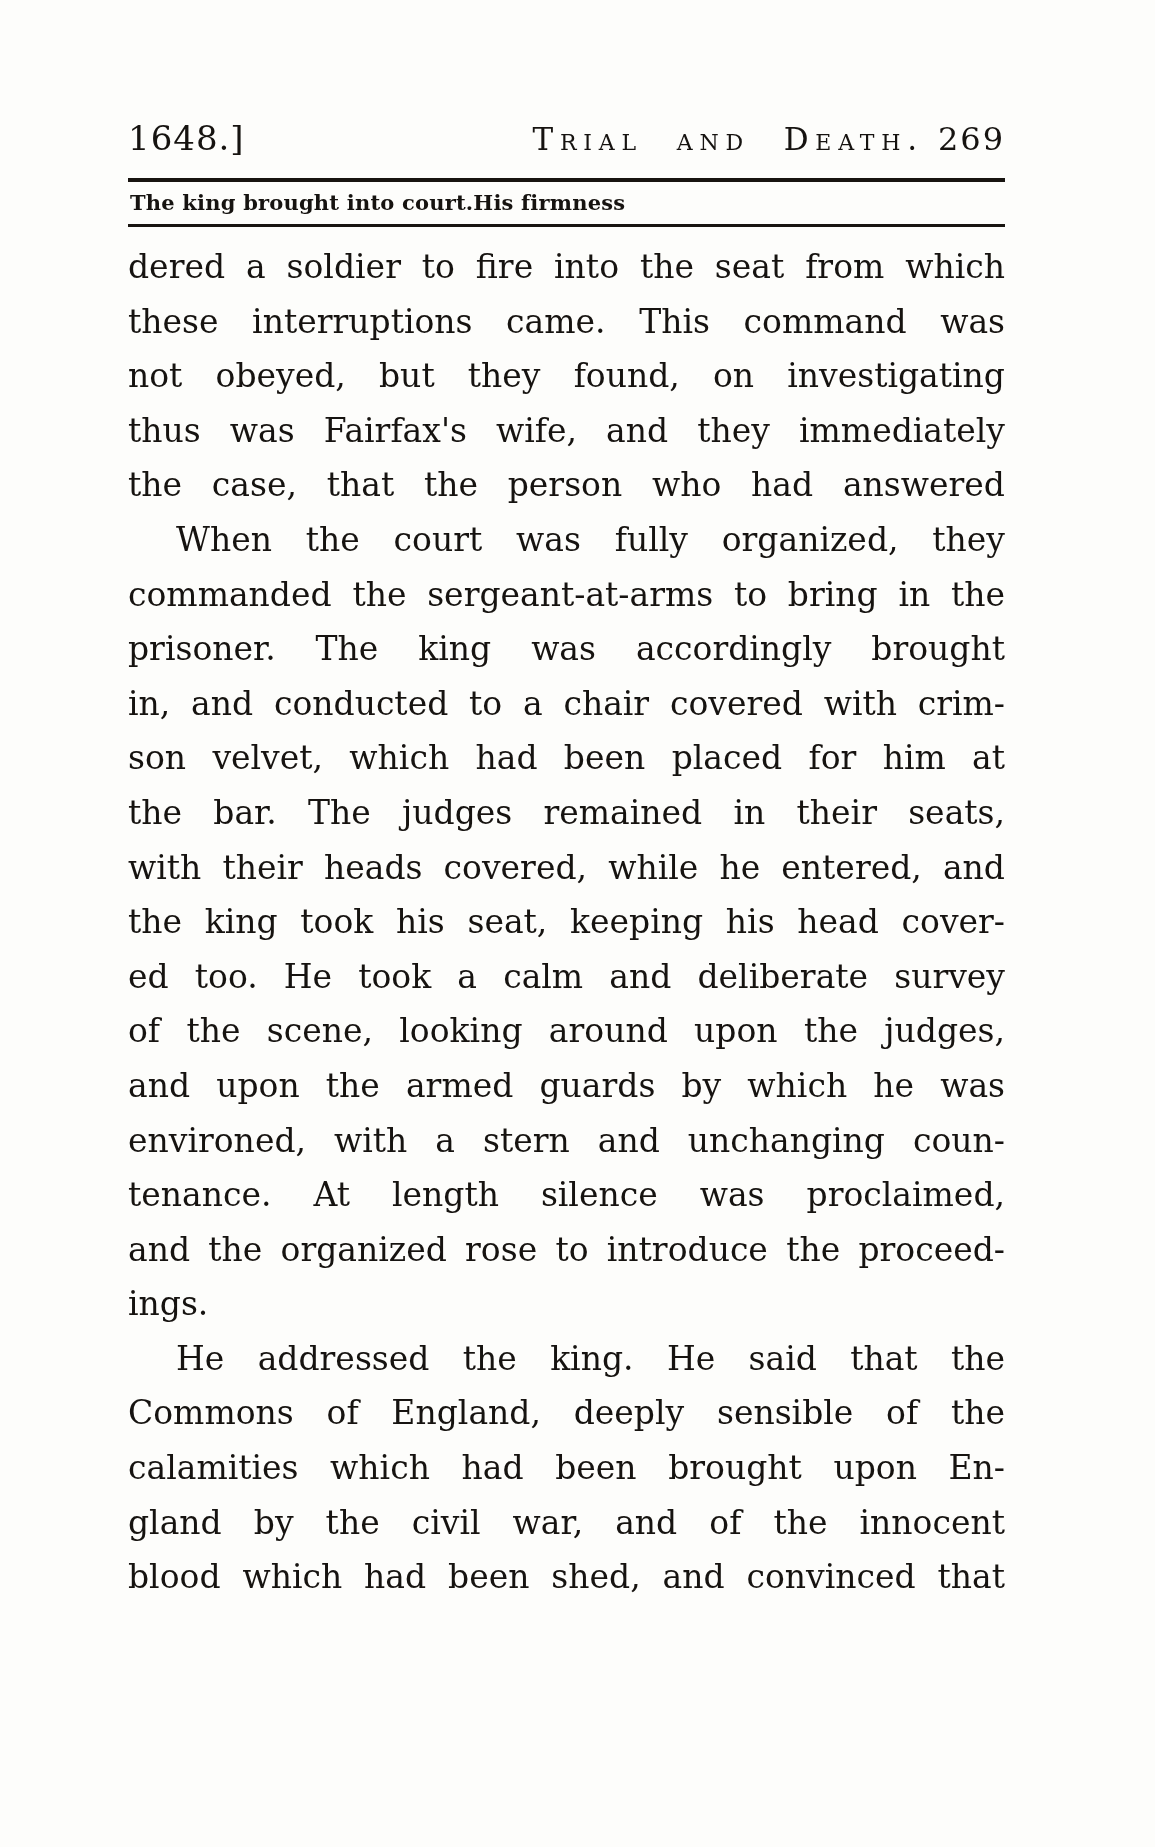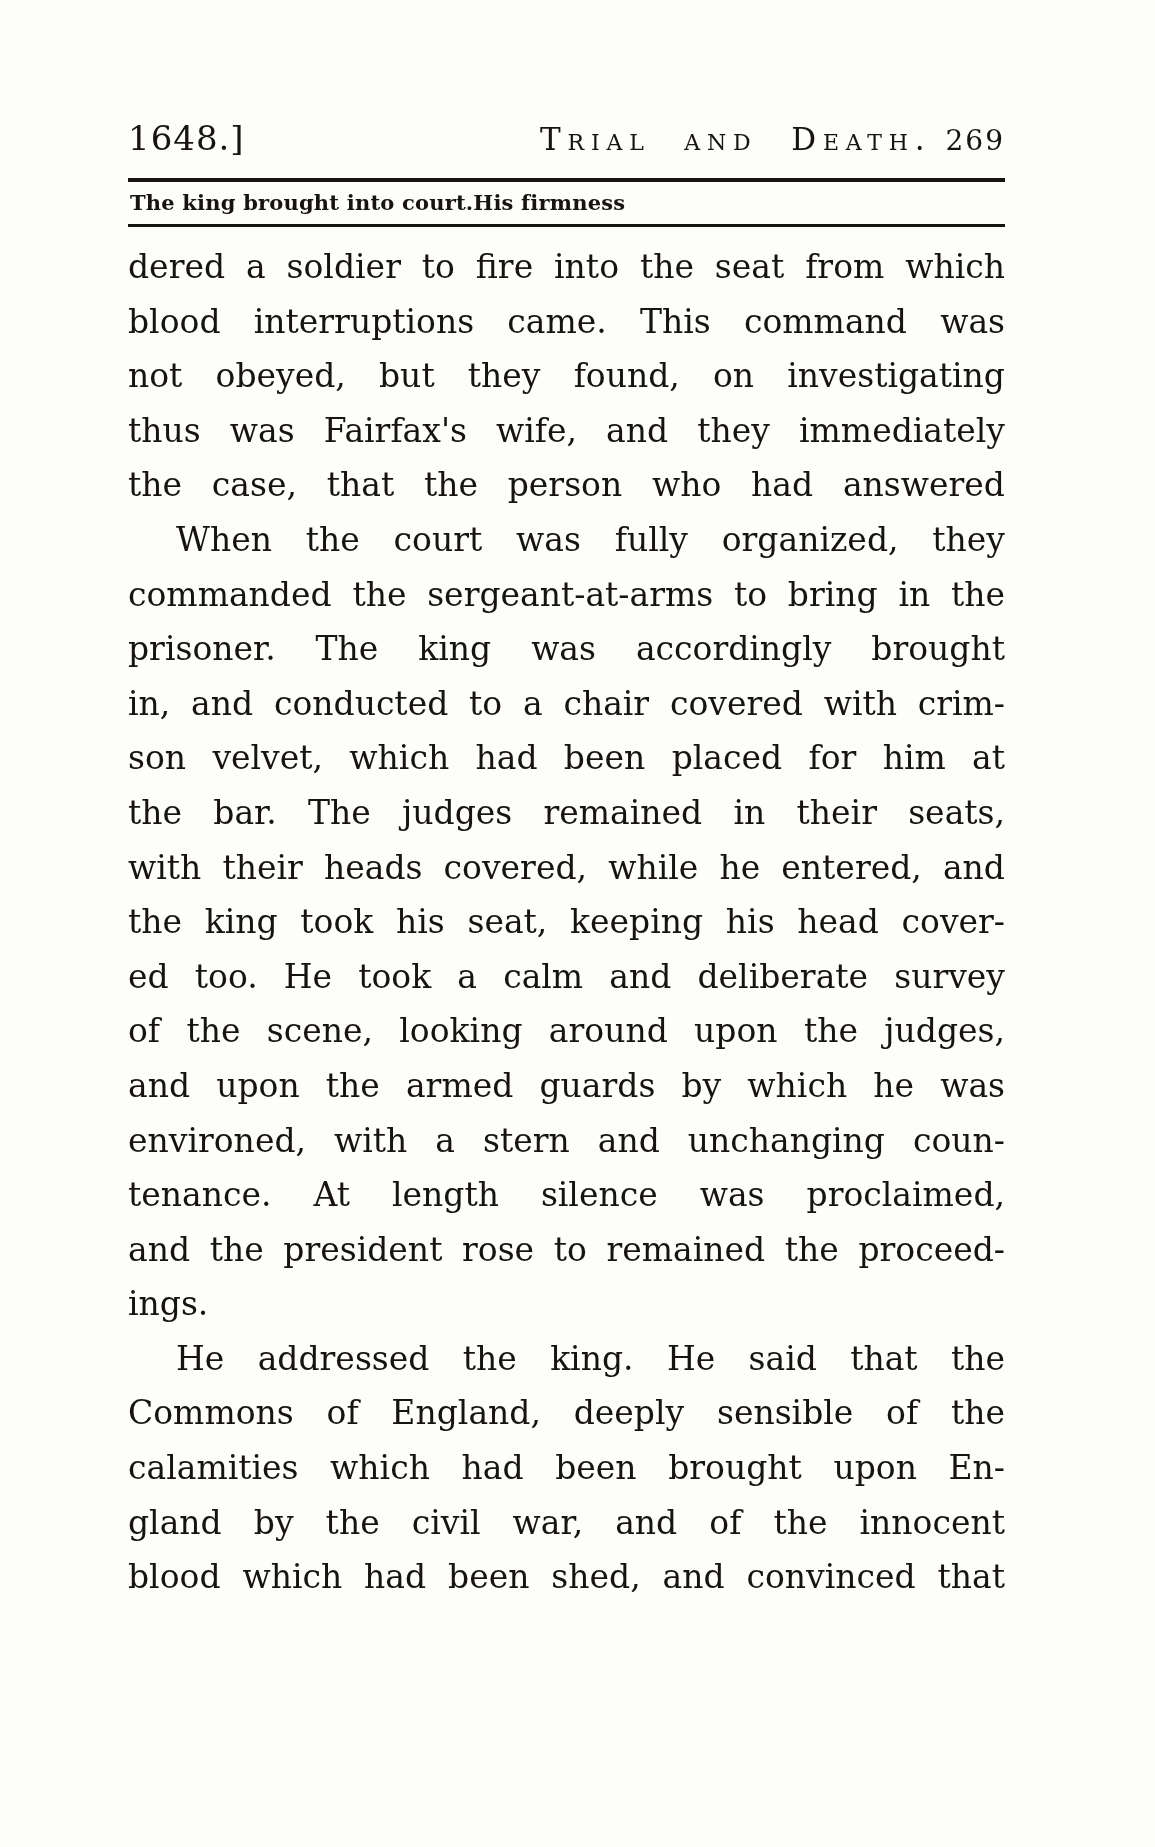--- a/index.html
+++ b/index.html
@@ -33,21 +33,21 @@
     flex: 1 1 auto;
     text-align: right;
     font-size: 31px;
     font-variant: small-caps;
     letter-spacing: 0.22em;
     word-spacing: 0.55em;
     white-space: nowrap;
     transform: translateX(-14px);
   }
   .head-pagenum {
-    font-size: 28px;
+    font-size: 32px;
     letter-spacing: 2px;
     white-space: nowrap;
   }
 
   .rule {
     background: #181410;
     width: 100%;
   }
   .rule-top { height: 4px; margin-top: 20px; }
   .rule-bottom { height: 3px; }
@@ -101,38 +101,38 @@
 
     <div class="subhead-row">
       <span>The king brought into court.</span>
       <span>His firmness</span>
     </div>
 
     <div class="rule rule-bottom"></div>
 
     <div class="body-text">
         <div class="line">dered a soldier to fire into the seat from which</div>
-        <div class="line">blood interruptions came.  This command was</div>
+        <div class="line">these interruptions came.  This command was</div>
         <div class="line">not obeyed, but they found, on investigating</div>
         <div class="line">thus was Fairfax's wife, and they immediately</div>
         <div class="line">the case, that the person who had answered</div>
         <div class="line indent">When the court was fully organized, they</div>
         <div class="line">commanded the sergeant-at-arms to bring in the</div>
         <div class="line">prisoner.  The king was accordingly brought</div>
         <div class="line">in, and conducted to a chair covered with crim-</div>
         <div class="line">son velvet, which had been placed for him at</div>
         <div class="line">the bar.  The judges remained in their seats,</div>
         <div class="line">with their heads covered, while he entered, and</div>
         <div class="line">the king took his seat, keeping his head cover-</div>
         <div class="line">ed too.  He took a calm and deliberate survey</div>
         <div class="line">of the scene, looking around upon the judges,</div>
         <div class="line">and upon the armed guards by which he was</div>
         <div class="line">environed, with a stern and unchanging coun-</div>
         <div class="line">tenance.  At length silence was proclaimed,</div>
-        <div class="line">and the president rose to remained the proceed-</div>
+        <div class="line">and the organized rose to introduce the proceed-</div>
         <div class="line para-end">ings.</div>
         <div class="line indent">He addressed the king.  He said that the</div>
         <div class="line">Commons of England, deeply sensible of the</div>
         <div class="line">calamities which had been brought upon En-</div>
         <div class="line">gland by the civil war, and of the innocent</div>
         <div class="line">blood which had been shed, and convinced that</div>
       </div>
 
   </div>
 </div>

